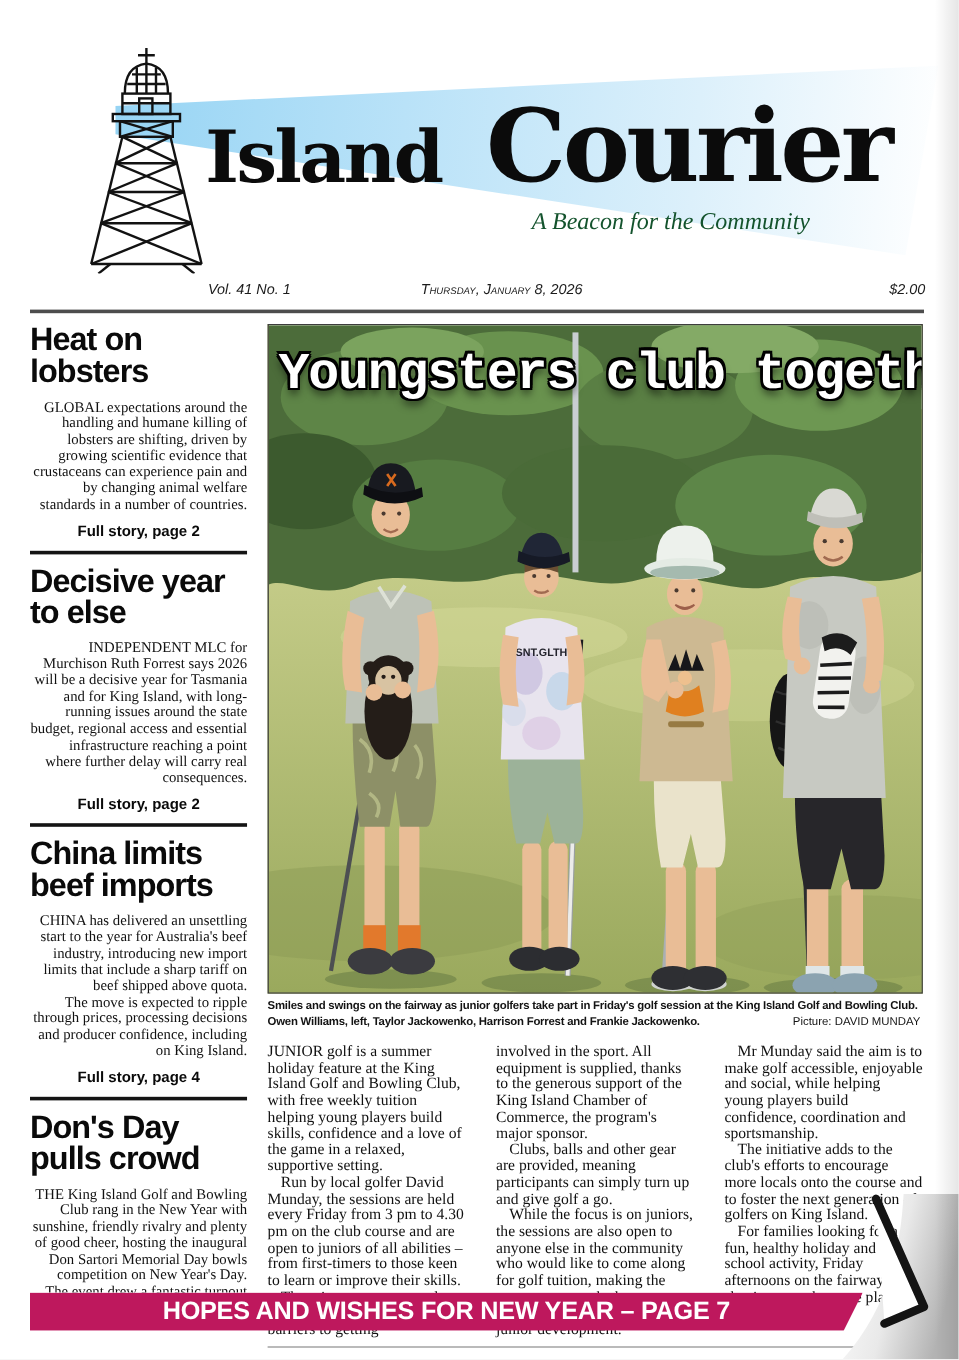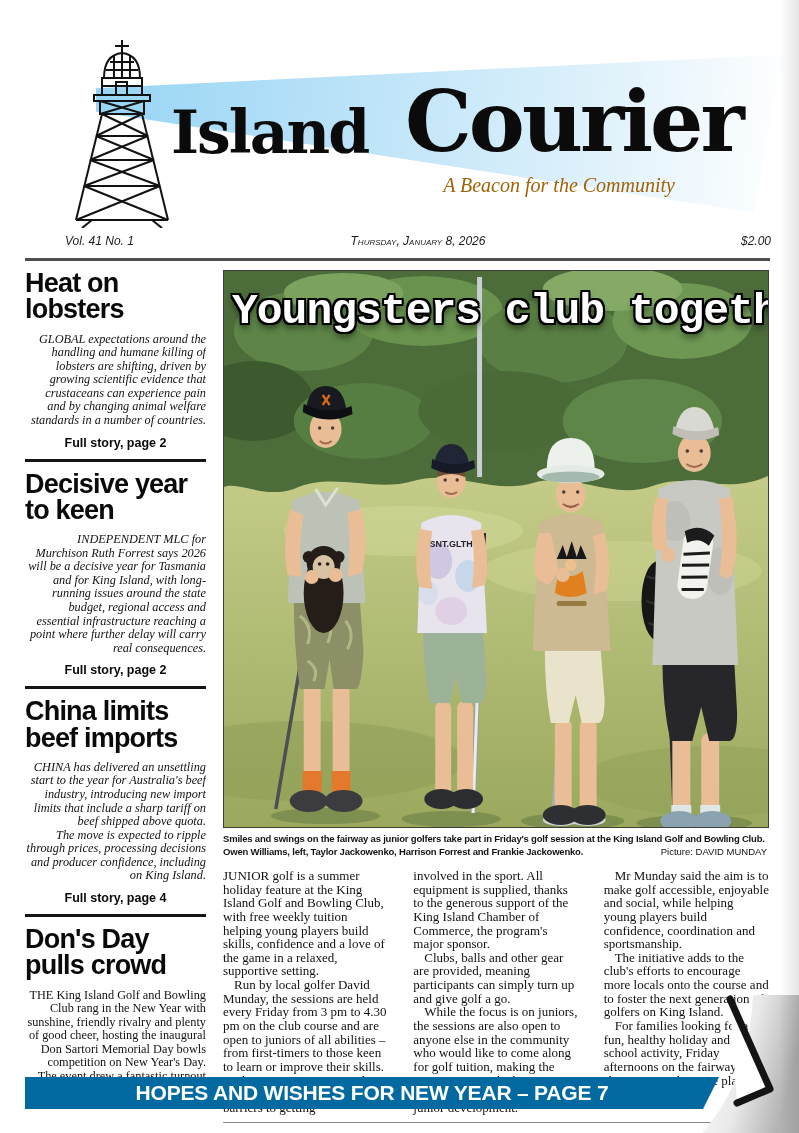--- a/index.html
+++ b/index.html
@@ -12,38 +12,38 @@
   .masthead{position:absolute;left:0;top:0;width:799px;height:230px;}
   .beam{position:absolute;left:96px;top:48px;width:686px;height:168px;
     background:linear-gradient(95deg,#96d4f4 0%,#b9e2f8 35%,#dcf0fb 70%,rgba(255,255,255,0.15) 100%);
     clip-path:polygon(0 24%,100% 4%,96% 98%,0 38%);}
   .lighthouse{position:absolute;left:36px;top:38px;}
   .mast-word{position:absolute;font-family:"DejaVu Serif",serif;font-weight:700;color:#0b0b0b;letter-spacing:-2px;line-height:1;}
   .w-king{left:131px;top:64px;font-size:60px;}
   .w-island{left:171px;top:102px;font-size:60px;}
   .w-courier{left:405px;top:80px;font-size:84px;letter-spacing:-3px;}
   .tagline{position:absolute;left:420px;top:174px;width:255px;text-align:right;
-    font-family:"Liberation Serif",serif;font-style:italic;font-size:20px;color:#a16207;}
+    font-family:"Liberation Serif",serif;font-style:italic;font-size:20px;color:#14532d;}
 
   
   .dateline{position:absolute;left:25px;right:28px;top:234px;display:flex;align-items:baseline;
     font-style:italic;font-size:12px;color:#1c1c1c;}
-  .dateline .dl-left{flex:1;text-align:left;margin-left:40px;}
+  .dateline .dl-left{flex:1;text-align:center;margin-left:40px;}
   .dateline .dl-center{flex:none;font-variant:small-caps;}
   .dateline .dl-right{flex:1;text-align:right;}
   .main-rule{position:absolute;left:25px;top:258px;width:745px;height:3px;background:#4d4d4d;}
 
   
   .content{position:absolute;left:25px;top:270px;width:744px;display:flex;gap:17px;}
   .left-col{width:181px;flex:none;height:807px;overflow:hidden;}
   .story-headline{font-weight:700;font-size:27px;line-height:0.98;letter-spacing:-0.8px;color:#0a0a0a;margin:0 0 10px 0;}
   .story-body{font-family:"Liberation Serif",serif;font-size:12.3px;line-height:1.1;color:#111;}
   .story-body p{margin:0;text-align:right;}
   .story-body p.ind{text-indent:11px;}
-  .just{text-align:justify;font-style:italic;}
+  .just{text-align:justify;}
   .full-story{font-weight:700;font-size:12.5px;text-align:center;margin-top:8px;color:#0a0a0a;}
   hr.story-rule{border:0;border-top:3.5px solid #141414;margin:9px 0;}
 
   
   .main-col{width:546px;flex:none;}
   .photo{position:relative;width:544px;height:556px;border:1px solid #3d3d3d;overflow:hidden;background:#9fae62;}
   .photo svg{display:block;width:100%;height:100%;}
   .photo-headline{position:absolute;top:16px;left:8px;right:8px;text-align:center;white-space:nowrap;
     font-weight:700;font-size:43px;letter-spacing:-1px;color:#ffffff;
     text-shadow:2px 0 0 #000,-2px 0 0 #000,0 2px 0 #000,0 -2px 0 #000,2px 2px 0 #000,-2px -2px 0 #000,2px -2px 0 #000,-2px 2px 0 #000,0 5px 7px rgba(0,0,0,0.65);font-family:Liberation Mono, monospace;}
@@ -123,21 +123,21 @@
     <div class="left-col">
       <div>
         <h2 class="story-headline">Heat on lobsters</h2>
         <div class="story-body just">
           <p>GLOBAL expectations around the handling and humane killing of lobsters are shifting, driven by growing scientific evidence that crustaceans can experience pain and by changing animal welfare standards in a number of countries.</p>
         </div>
         <div class="full-story">Full story, page 2</div>
       </div>
       <hr class="story-rule">
       <div>
-        <h2 class="story-headline">Decisive year to keen</h2>
+        <h2 class="story-headline">Decisive year to else</h2>
         <div class="story-body just">
           <p>INDEPENDENT MLC for Murchison Ruth Forrest says 2026 will be a decisive year for Tasmania and for King Island, with long-running issues around the state budget, regional access and essential infrastructure reaching a point where further delay will carry real consequences.</p>
         </div>
         <div class="full-story">Full story, page 2</div>
       </div>
       <hr class="story-rule">
       <div>
         <h2 class="story-headline">China limits beef imports</h2>
         <div class="story-body just">
           <p>CHINA has delivered an unsettling start to the year for Australia's beef industry, introducing new import limits that include a sharp tariff on beef shipped above quota.</p>
@@ -338,21 +338,21 @@
         <div class="col">
           <p class="ind">Mr Munday said the aim is to make golf accessible, enjoyable and social, while helping young players build confidence, coordination and sportsmanship.</p>
           <p class="ind">The initiative adds to the club's efforts to encourage more locals onto the course and to foster the next generation of golfers on King Island.</p>
           <p class="ind">For families looking for a fun, healthy holiday and after-school activity, Friday afternoons on the fairways are shaping up to be a gre place to start.</p>
         </div>
       </div>
       <hr class="cols-rule">
     </div>
   </div>
 
-  <div class="banner" style="background:#0369a1;">
+  <div class="banner" style="background:#be185d;">
     <span class="banner-text">HOPES AND WISHES FOR NEW YEAR – PAGE 7</span>
   </div>
 
   <svg class="curl" viewBox="0 0 125 138">
     <defs>
       <linearGradient id="curlGrad" x1="0" y1="0" x2="1" y2="0.35">
         <stop offset="0" stop-color="#ffffff"></stop>
         <stop offset="0.55" stop-color="#e9e9e9"></stop>
         <stop offset="1" stop-color="#b3b3b3"></stop>
       </linearGradient>

